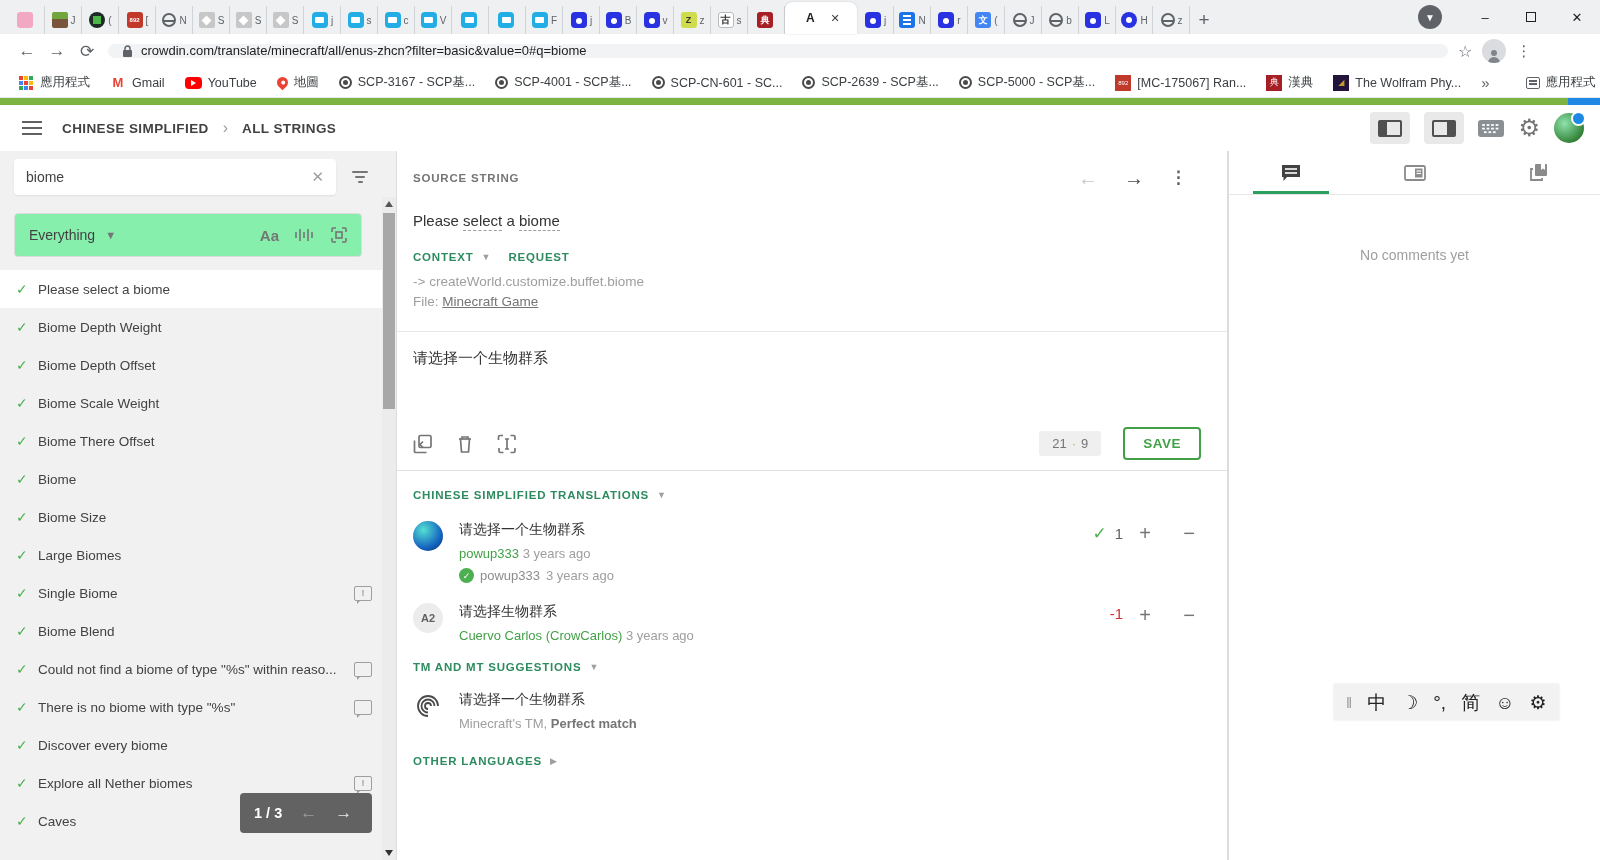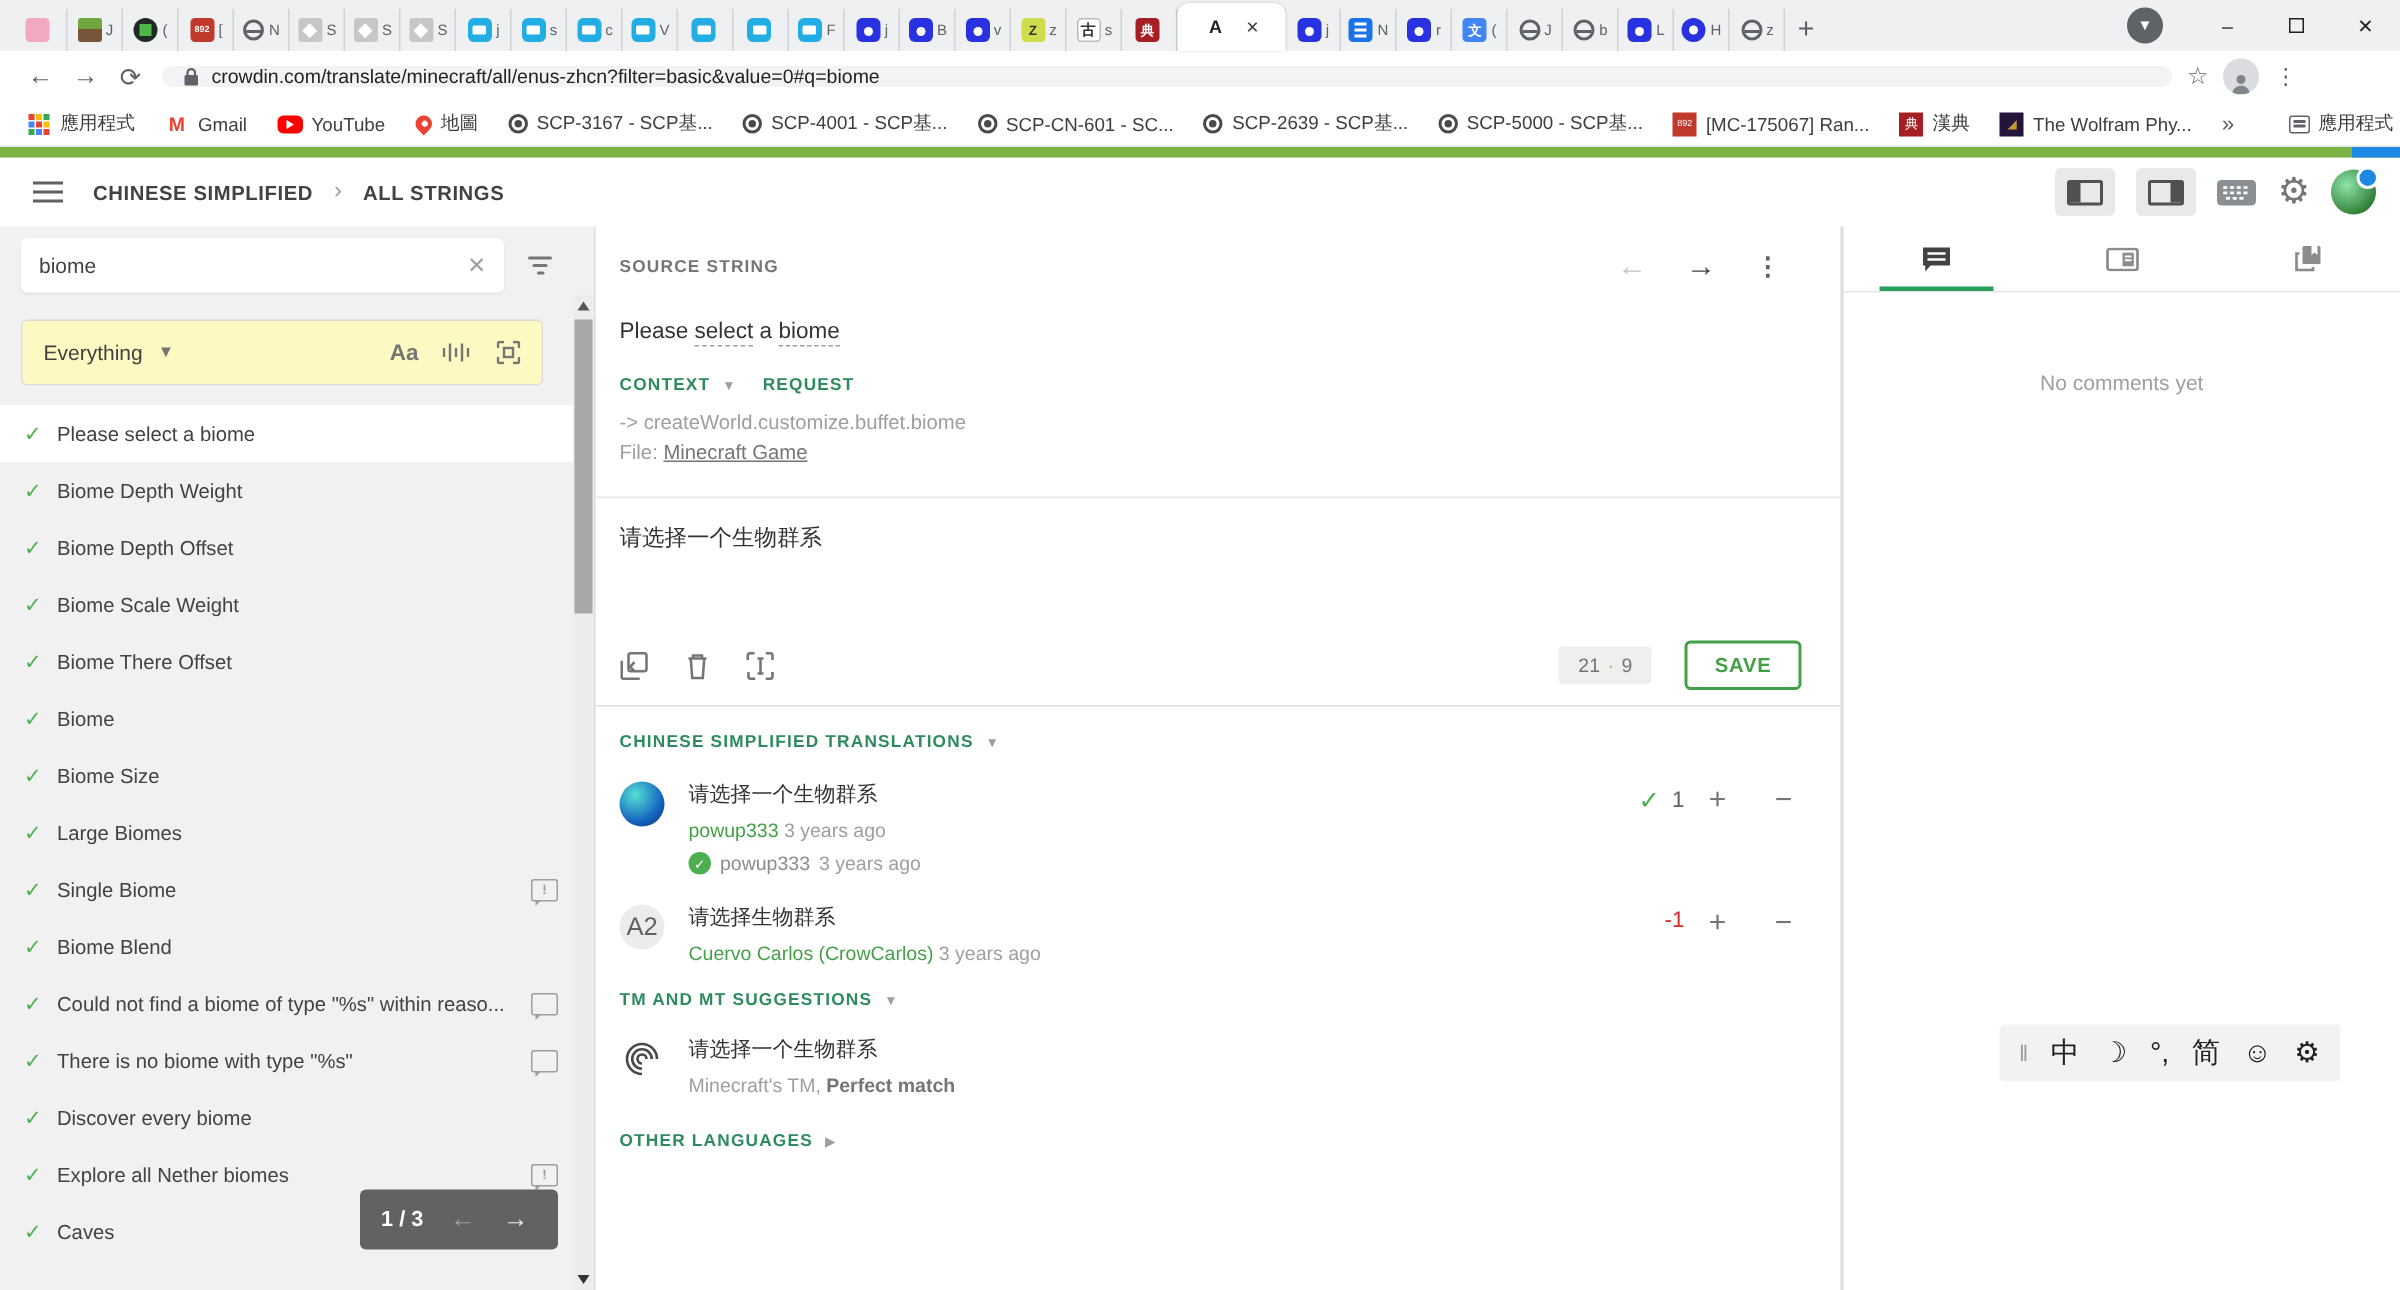--- a/index.html
+++ b/index.html
@@ -101,21 +101,21 @@
   .workspace { display:flex; height:709px; }
 
   .sidebar { width:396px; background:#f1f1f1; position:relative; flex:none; }
   .searchrow { padding:8px 0 0 14px; display:flex; align-items:center; }
   .searchbox { width:322px; height:36px; background:#fff; border-radius:4px; display:flex; align-items:center; padding:0 12px; box-shadow:0 1px 2px rgba(0,0,0,.08); }
   .searchbox input { border:none; outline:none; flex:1; font-size:14px; color:#424242; font-family:inherit; background:transparent; }
   .searchclear { color:#9e9e9e; font-size:15px; cursor:pointer; }
   .filtericon { margin-left:16px; cursor:pointer; display:flex; flex-direction:column; gap:3px; align-items:center; }
   .filtericon span { height:2px; background:#757575; border-radius:1px; display:block; }
   .filtericon .f1{width:16px;} .filtericon .f2{width:10px;} .filtericon .f3{width:5px;}
-  .scoperow { margin:18px 0 0 14px; width:348px; height:44px; background:#fef9c3; border:1px solid #dcdcdc; border-radius:4px; display:flex; align-items:center; padding:0 14px; }
+  .scoperow { margin:18px 0 0 14px; width:348px; height:44px; background:#86efac; border:1px solid #dcdcdc; border-radius:4px; display:flex; align-items:center; padding:0 14px; }
   .scopelabel { font-size:14px; color:#424242; cursor:pointer; }
   .scopechevron { color:#757575; font-size:11px; margin-left:10px; cursor:pointer; }
   .scopetools { margin-left:auto; display:flex; align-items:center; gap:16px; }
   .aa { font-size:15px; color:#757575; font-weight:700; cursor:pointer; }
   .sbtool { cursor:pointer; display:flex; }
 
   .stringlist { margin-top:13px; width:382px; }
   .sbitem { height:38px; display:flex; align-items:center; padding:0 10px 0 16px; cursor:pointer; }
   .sbitem.selected { background:#fff; }
   .check { color:#4caf50; font-size:14px; width:22px; flex:none; }
@@ -161,21 +161,21 @@
   .actionsrow { margin-top:58px; display:flex; align-items:center; }
   .actionicons { display:flex; align-items:center; gap:24px; }
   .aicon { cursor:pointer; display:flex; }
   .countpill { margin-left:auto; background:#efefef; border-radius:3px; padding:5px 13px; font-size:13px; color:#757575; display:flex; gap:5px; align-items:center; }
   .countdot { color:#8bc34a; }
   .savebtn { margin-left:22px; margin-right:10px; border:2px solid #43a047; color:#43a047; background:#fff; font-weight:700; font-size:13.5px; letter-spacing:.5px; padding:7px 18px; border-radius:4px; cursor:pointer; font-family:inherit; }
   .bleed-hr2 { border:none; border-top:1px solid #e0e0e0; margin:10px -16px 0; }
   .transheader { margin-top:18px; display:flex; align-items:center; gap:8px; }
   .transitem { margin-top:20px; display:flex; }
   .tavatar { width:30px; height:30px; border-radius:50%; flex:none; margin-right:16px; background:radial-gradient(circle at 35% 30%, #54e0d3, #1565c0 62%, #0d2b66); }
-  .tavatar.texted { background:#ececec; color:#616161; font-size:17px; font-weight:400; display:flex; align-items:center; justify-content:center; border-radius:50%; }
+  .tavatar.texted { background:#ececec; color:#616161; font-size:11px; font-weight:700; display:flex; align-items:center; justify-content:center; border-radius:50%; }
   .tbody { flex:1; min-width:0; }
   .ttext { font-size:14px; color:#333; }
   .tmeta { margin-top:7px; font-size:13px; }
   .authorlink { color:#43a047; cursor:pointer; }
   .ttime { color:#9e9e9e; }
   .approvedrow { margin-top:7px; font-size:13px; display:flex; align-items:center; gap:6px; }
   .approvedbadge { width:15px; height:15px; border-radius:50%; background:#4caf50; color:#fff; font-size:9px; display:flex; align-items:center; justify-content:center; }
   .approvedbadge::before { content:"\2713"; }
   .approvedname { color:#8d8d8d; }
   .votes { display:flex; align-items:flex-start; gap:0; margin-left:12px; padding-top:2px; }

